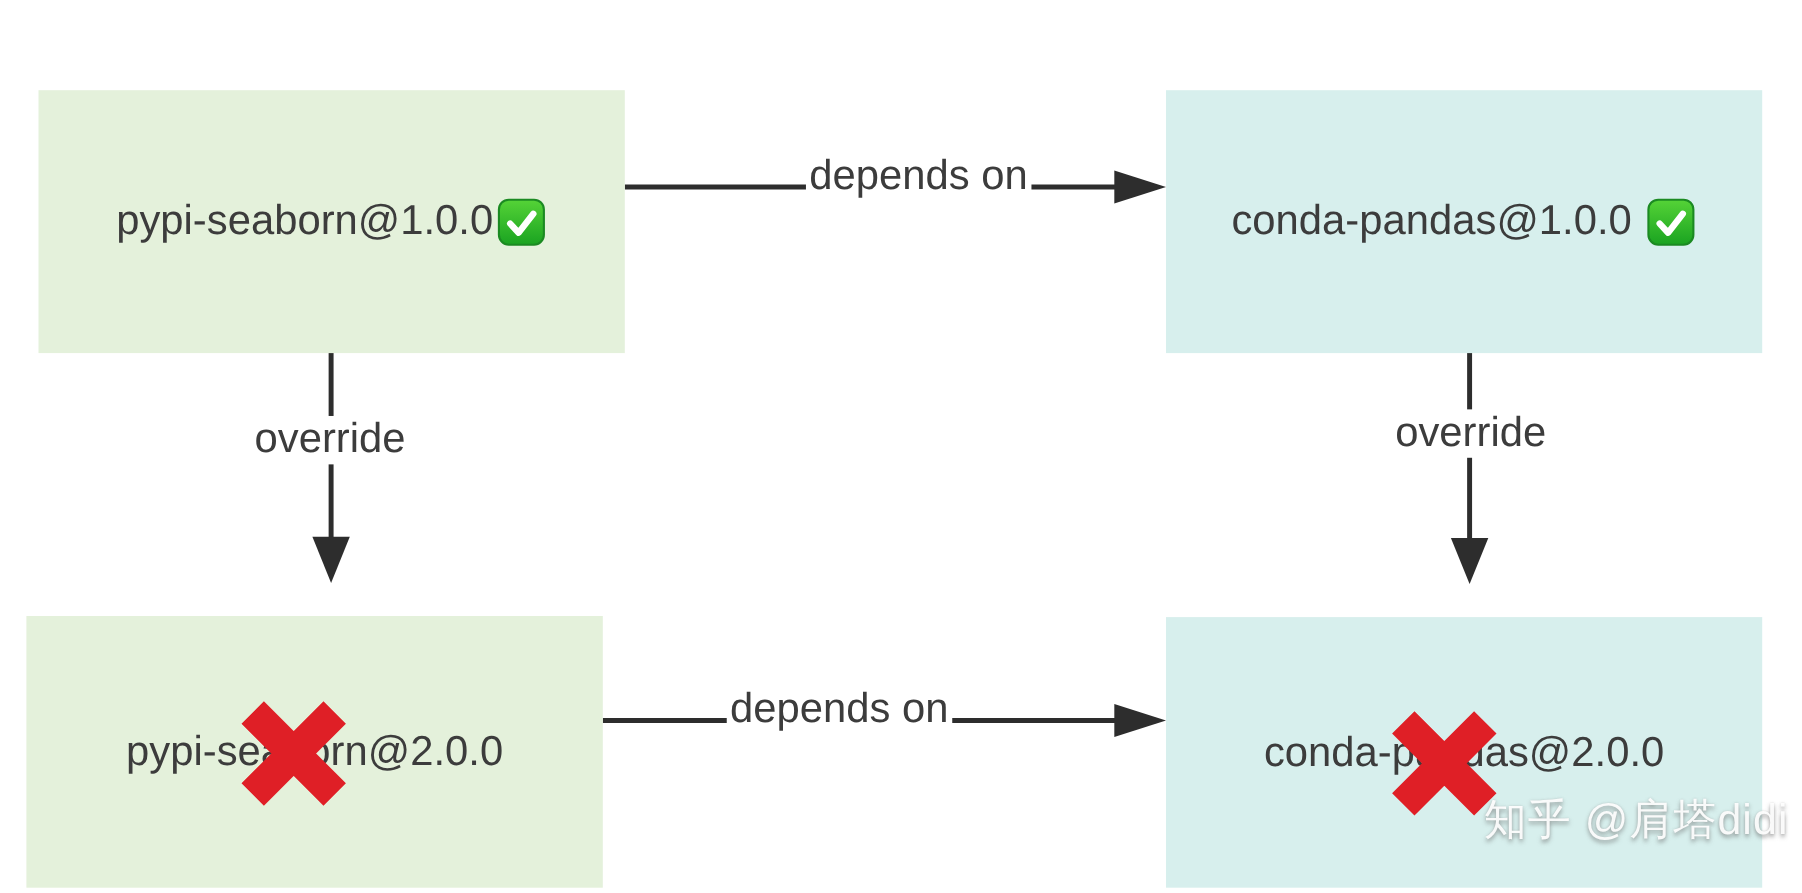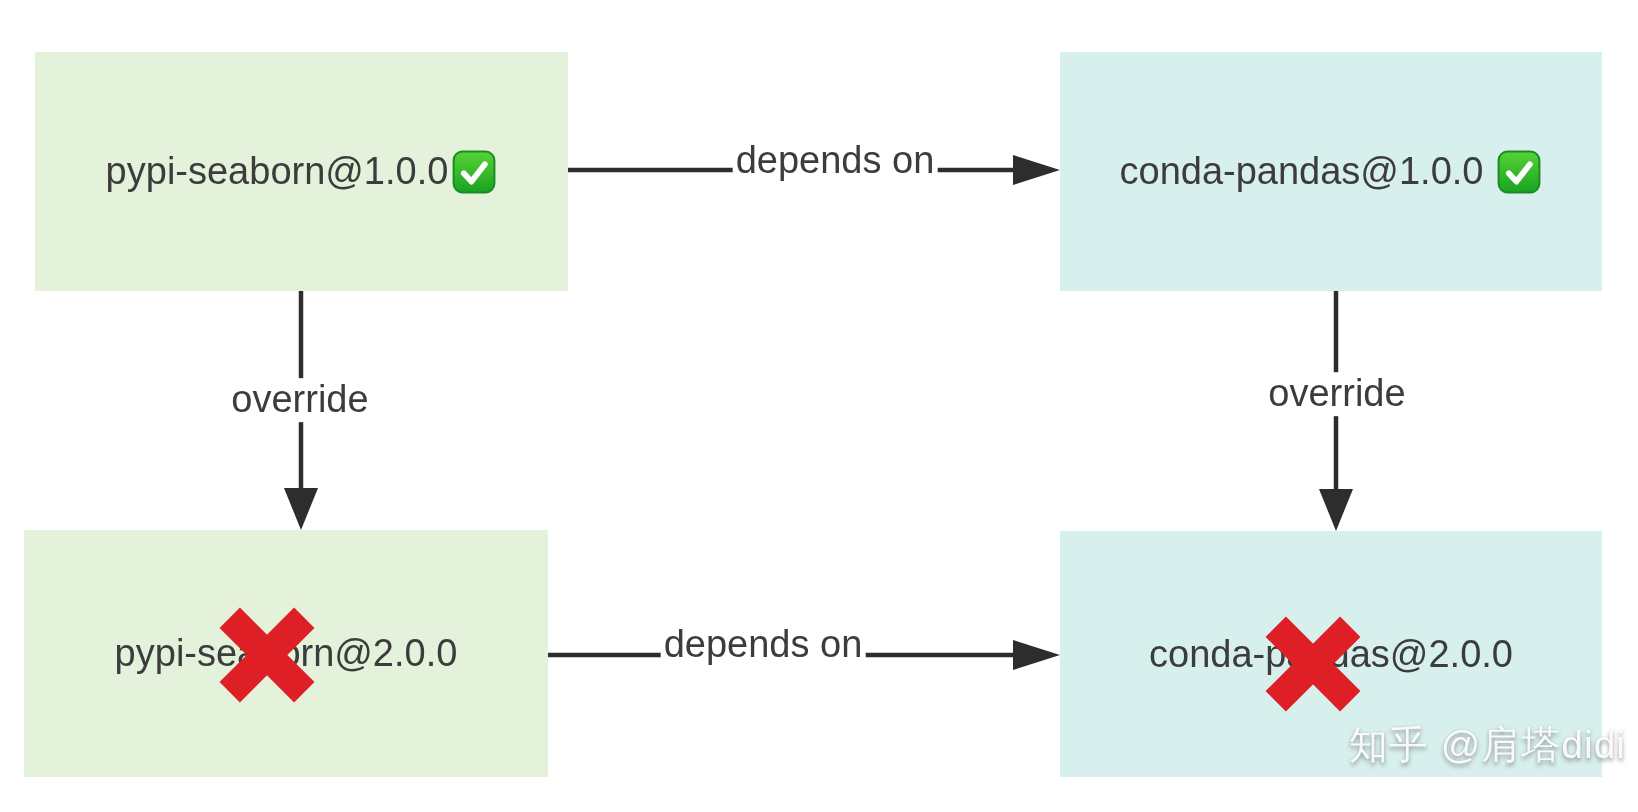--- a/index.html
+++ b/index.html
@@ -13,20 +13,21 @@
     color: #3c3c3c;
   }
   .node {
     position: absolute;
     display: flex;
     align-items: center;
     justify-content: center;
     font-size: 38px;
     color: #3c3c3c;
     white-space: nowrap;
+    margin-top: 30px;
   }
   .node.green { background: #e4f1db; }
   .node.cyan  { background: #d7efed; }
   #node-tl { left: 35px;   top: 52px;  width: 533px; height: 239px; }
   #node-tr { left: 1060px; top: 52px;  width: 542px; height: 239px; }
   #node-bl { left: 24px;   top: 530px; width: 524px; height: 247px; }
   #node-br { left: 1060px; top: 531px; width: 542px; height: 246px; }
 
   .check-icon { width: 46px; height: 46px; display: inline-block; }
   #node-tl .check-icon { margin-left: 3px; }

